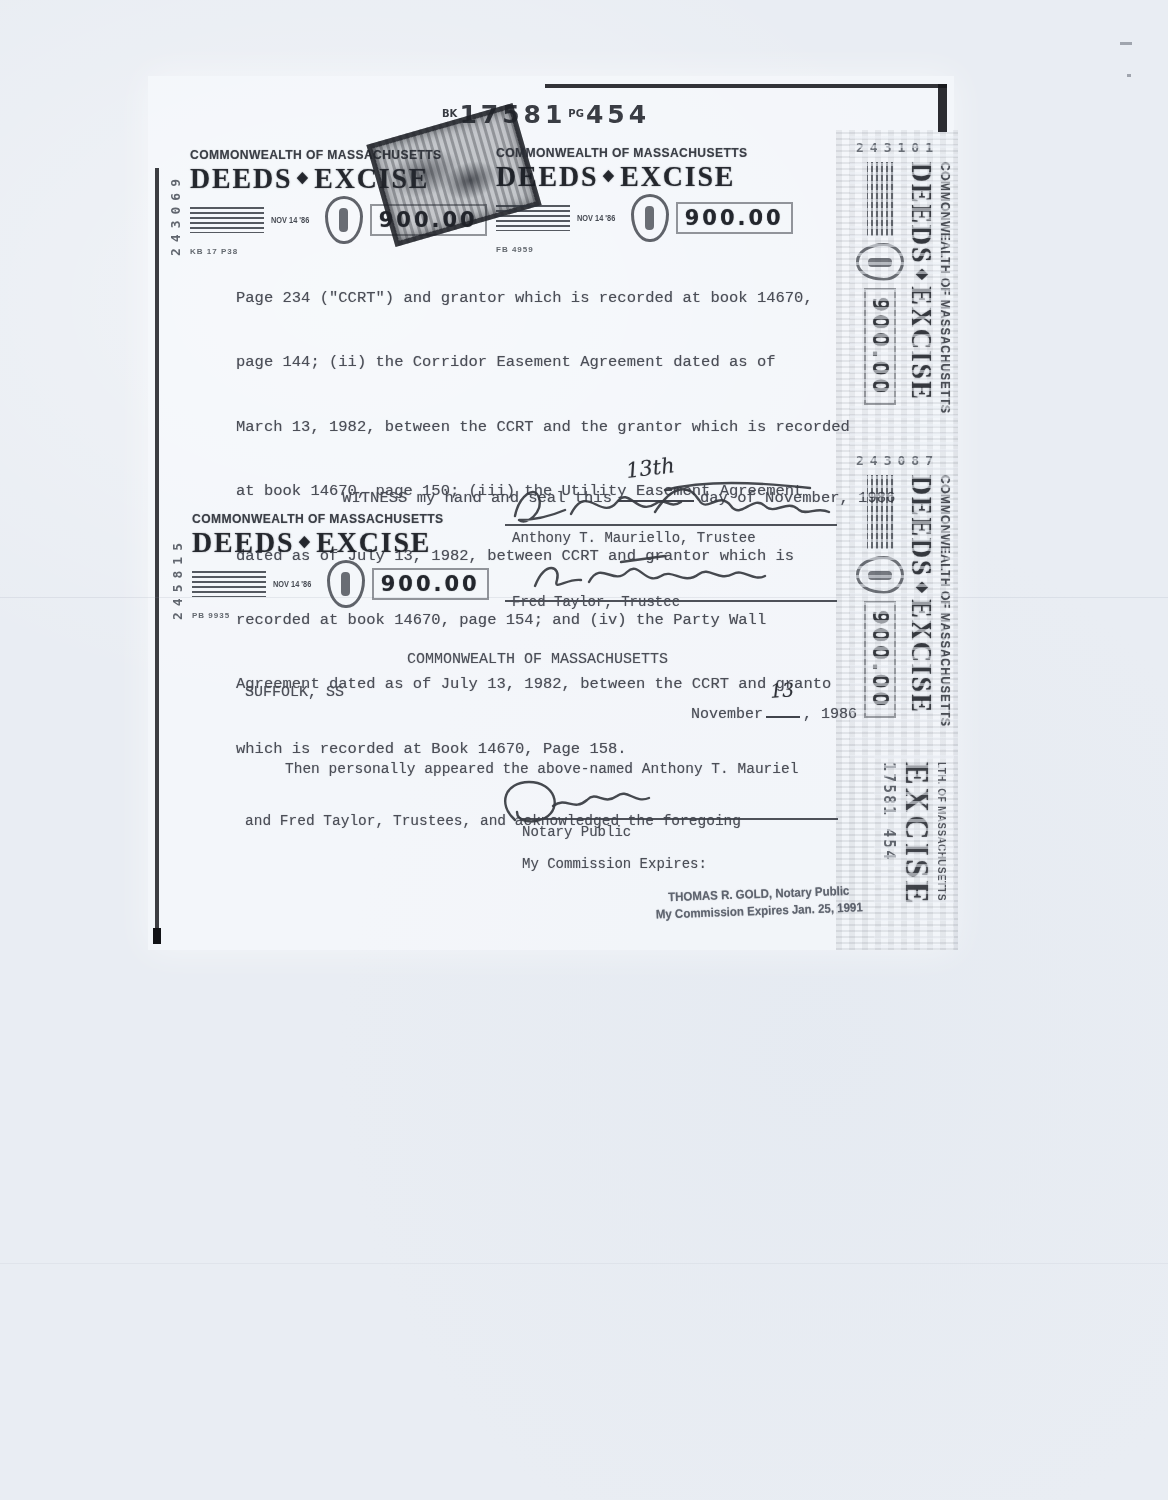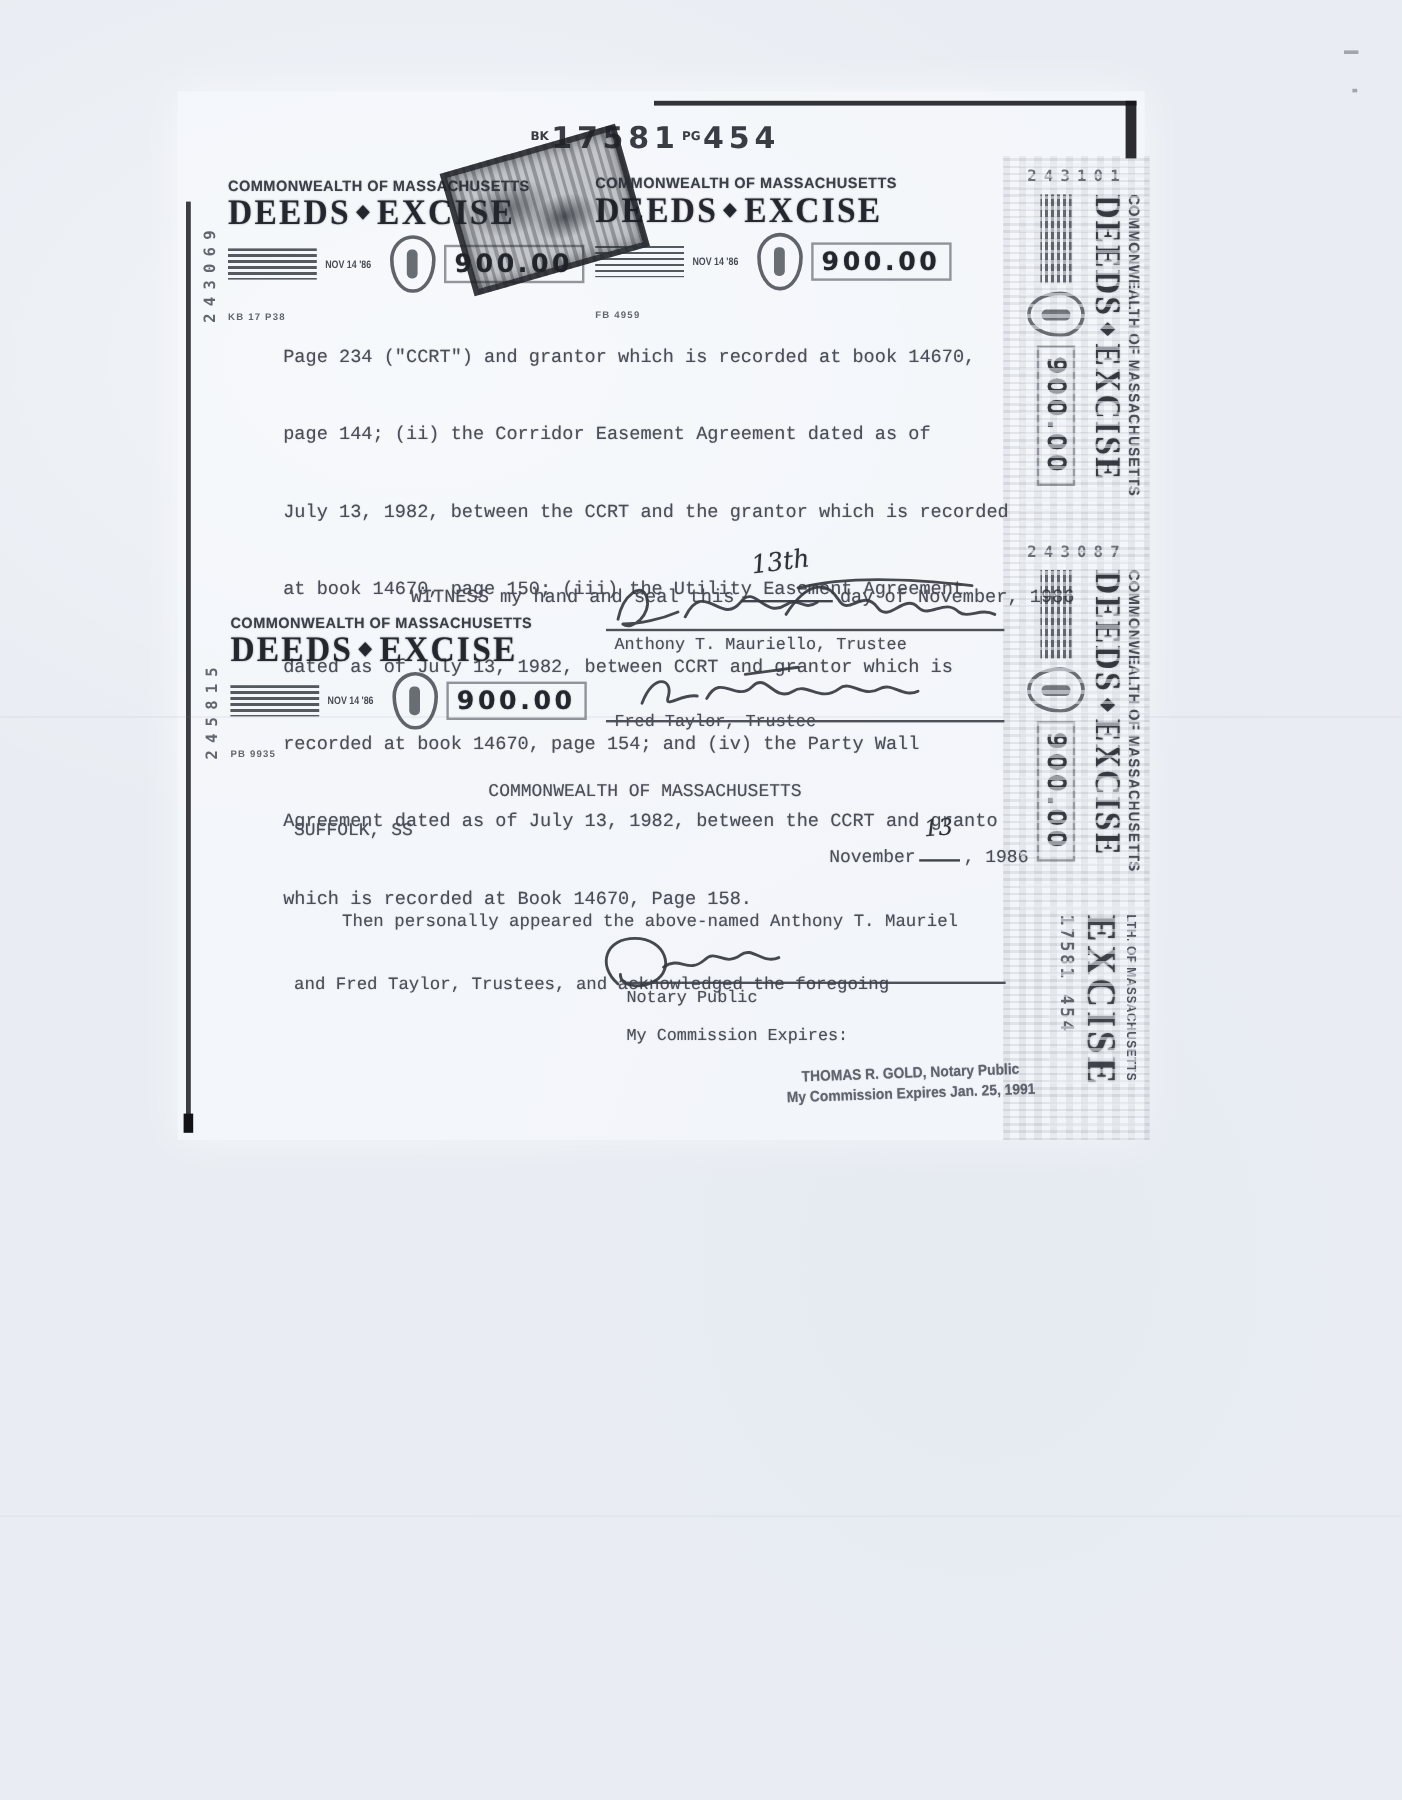--- a/index.html
+++ b/index.html
@@ -59,21 +59,21 @@
   .st-bars{width:74px;height:26px;
     background:repeating-linear-gradient(180deg, rgba(45,50,58,.8) 0 2px, rgba(45,50,58,0) 2px 5px);}
   .st-date{font-size:9px;font-weight:bold;white-space:nowrap;transform:scaleX(.82);
     transform-origin:left;color:rgba(52,57,65,.9);}
   .st-seal{width:32px;height:42px;border:3px solid rgba(45,50,58,.75);
     border-radius:50% 50% 48% 48%/42% 42% 58% 58%;display:flex;align-items:center;justify-content:center;}
   .st-seal-fig{width:9px;height:24px;background:rgba(45,50,58,.7);border-radius:4px;}
   .st-amount{font-family:"DejaVu Sans",sans-serif;font-weight:bold;font-size:21px;letter-spacing:3px;
     color:rgba(28,31,38,.92);border:2px solid rgba(45,50,58,.5);padding:2px 7px;white-space:nowrap;
     text-shadow:0 0 1px rgba(28,31,38,.6);}
-  .st-code{font-size:8px;font-weight:bold;letter-spacing:1px;color:rgba(60,66,74,.8);margin-top:16px;}
+  .st-code{font-size:8px;font-weight:bold;letter-spacing:1px;color:rgba(60,66,74,.8);margin-top:3px;}
 
   
   .overstamp{position:absolute;left:378px;top:122px;width:142px;height:96px;
     transform:rotate(-16deg);border:5px solid rgba(30,33,39,.85);
     background:
       radial-gradient(40px 26px at 60% 60%, rgba(35,38,45,.75), rgba(35,38,45,.15) 70%),
       radial-gradient(50px 30px at 30% 40%, rgba(35,38,45,.55), rgba(35,38,45,.05) 75%),
       repeating-linear-gradient(90deg, rgba(35,38,45,.35) 0 3px, rgba(35,38,45,.05) 3px 7px);
     box-shadow:inset 0 0 12px rgba(30,33,39,.6);}
 
@@ -151,21 +151,21 @@
           <div class="st-amount">900.00</div>
         </div>
         <div class="st-code">FB 4959</div>
       </div>
     </div>
   </div>
 
   <div class="tw body-lines" style="left:236px;top:248px;">
     <div>Page 234 ("CCRT") and grantor which is recorded at book 14670,</div>
     <div>page 144; (ii) the Corridor Easement Agreement dated as of</div>
-    <div>July 13, 1982, between the CCRT and the grantor which is recorded</div>
+    <div>March 13, 1982, between the CCRT and the grantor which is recorded</div>
     <div>at book 14670, page 150; (iii) the Utility Easement Agreement</div>
     <div>dated as of July 13, 1982, between CCRT and grantor which is</div>
     <div>recorded at book 14670, page 154; and (iv) the Party Wall</div>
     <div>Agreement dated as of July 13, 1982, between the CCRT and granto</div>
     <div>which is recorded at Book 14670, Page 158.</div>
   </div>
 
   <div class="tw" style="left:305px;top:464px;">
     <span>WITNESS my hand and seal this</span><span class="blank" style="width:76px;height:18px;margin:0 6px;"><span class="hand hw-day">13th</span></span><span>day of November, 1986</span>
   </div>

